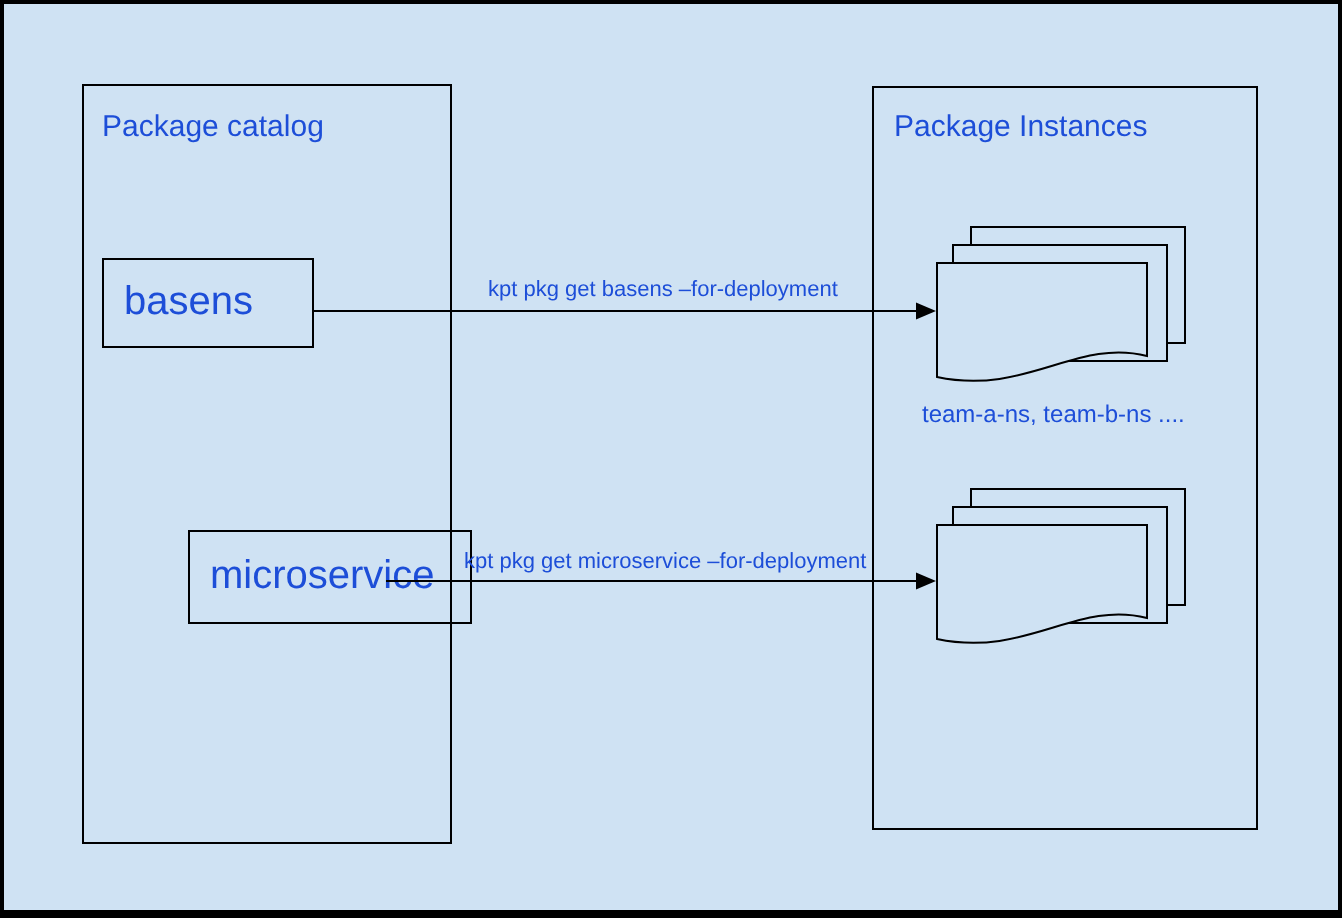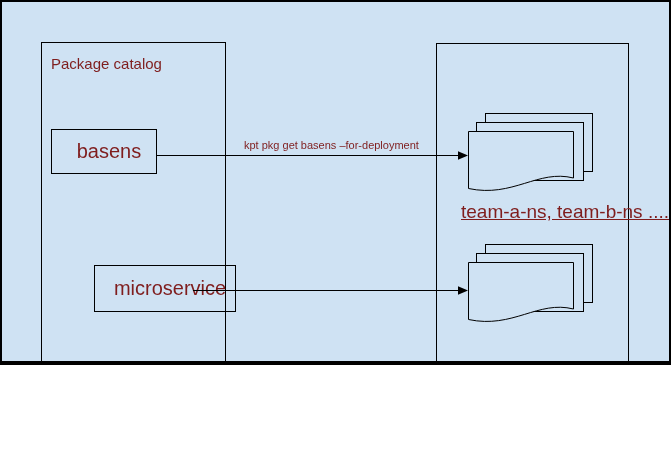--- a/index.html
+++ b/index.html
@@ -4,26 +4,26 @@
 <style>
   html, body {
     margin: 0;
     padding: 0;
     background: #fff;
     font-family: "Liberation Sans", sans-serif;
   }
   .canvas {
     position: relative;
     width: 671px;
-    height: 365px;
+    height: 459px;
     box-sizing: border-box;
     background: var(--bg, #cfe2f3);
     border: 2px solid var(--stroke, #000);
     border-bottom-width: 4px;
-    color: #7f1d1d;
+    color: #1d4ed8;
     overflow: hidden;
   }
   .group-box {
     position: absolute;
     box-sizing: border-box;
     border: 1px solid var(--stroke, #000);
     background: transparent;
   }
   .group-box.catalog  { left: 39px;  top: 40px; width: 185px; height: 380px; }
   .group-box.instances{ left: 434px; top: 41px; width: 193px; height: 372px; }
@@ -40,21 +40,20 @@
   .pkg-node {
     position: absolute;
     box-sizing: border-box;
     border: 1px solid var(--stroke, #000);
     display: flex;
     align-items: center;
     padding-left: 10px;
     font-size: 20px;
     white-space: nowrap;
     background: transparent;
-    justify-content: center;
   }
   .pkg-node.basens       { left: 49px; top: 127px; width: 106px; height: 45px; }
   .pkg-node.microservice { left: 49px; top: 263px; width: 142px; height: 47px; margin-left: 43px; }
   .arrow-svg { position: absolute; overflow: visible; }
   .arrow-svg.arrow1 { left: 155px; top: 146px; }
   .arrow-svg.arrow2 { left: 191px; top: 281px; }
   .arrow-line { stroke: var(--stroke, #000); stroke-width: 1; }
   .arrow-head { fill: var(--stroke, #000); stroke: none; }
   .arrow-label {
     position: absolute;
@@ -67,24 +66,23 @@
   .stack-svg { position: absolute; }
   .stack-svg.stack1 { left: 463px; top: 106px; }
   .stack-svg.stack2 { left: 463px; top: 237px; }
   .doc-page {
     fill: var(--bg, #cfe2f3);
     stroke: var(--stroke, #000);
     stroke-width: 1;
   }
   .stack-caption {
     position: absolute;
-    font-size: 19px;
+    font-size: 12px;
     line-height: 1.15;
     white-space: nowrap;
-    text-decoration: underline;
   }
   .stack-caption.caption1 { left: 459px; top: 199px; }
   .stack-caption.caption2 { left: 459px; top: 333px; }
 </style>
 </head>
 <body>
 
 <div class="canvas">
 
   <section class="group-box catalog"></section>
@@ -92,31 +90,33 @@
 
   <div class="pkg-node basens">
     <span>basens</span>
   </div>
 
   <div class="pkg-node microservice">
     <span>microservice</span>
   </div>
 
   <section class="group-box instances"></section>
+  <h2 class="group-title instances-title">Package Instances</h2>
 
   <svg class="arrow-svg arrow1" width="312" height="15">
     <line class="arrow-line" x1="0" y1="7.5" x2="302" y2="7.5"></line>
     <path class="arrow-head" d="M311 7.5 L301 3.2 L301 11.8 Z"></path>
   </svg>
   <span class="arrow-label label1">kpt pkg get basens –for-deployment</span>
 
   <svg class="arrow-svg arrow2" width="276" height="15">
     <line class="arrow-line" x1="0" y1="7.5" x2="266" y2="7.5"></line>
     <path class="arrow-head" d="M275 7.5 L265 3.2 L265 11.8 Z"></path>
   </svg>
+  <span class="arrow-label label2">kpt pkg get microservice –for-deployment</span>
 
   <svg class="stack-svg stack1" width="135" height="94">
     <rect class="doc-page" x="20.5" y="5.5" width="107" height="58"></rect>
     <rect class="doc-page" x="11.5" y="14.5" width="107" height="58"></rect>
     <path class="doc-page" d="M3.5 23.5 H108.5 V70 C73 61, 48 90, 3.5 80.5 Z"></path>
   </svg>
   <span class="stack-caption caption1">team-a-ns, team-b-ns ....</span>
 
   <svg class="stack-svg stack2" width="135" height="94">
     <rect class="doc-page" x="20.5" y="5.5" width="107" height="58"></rect>

